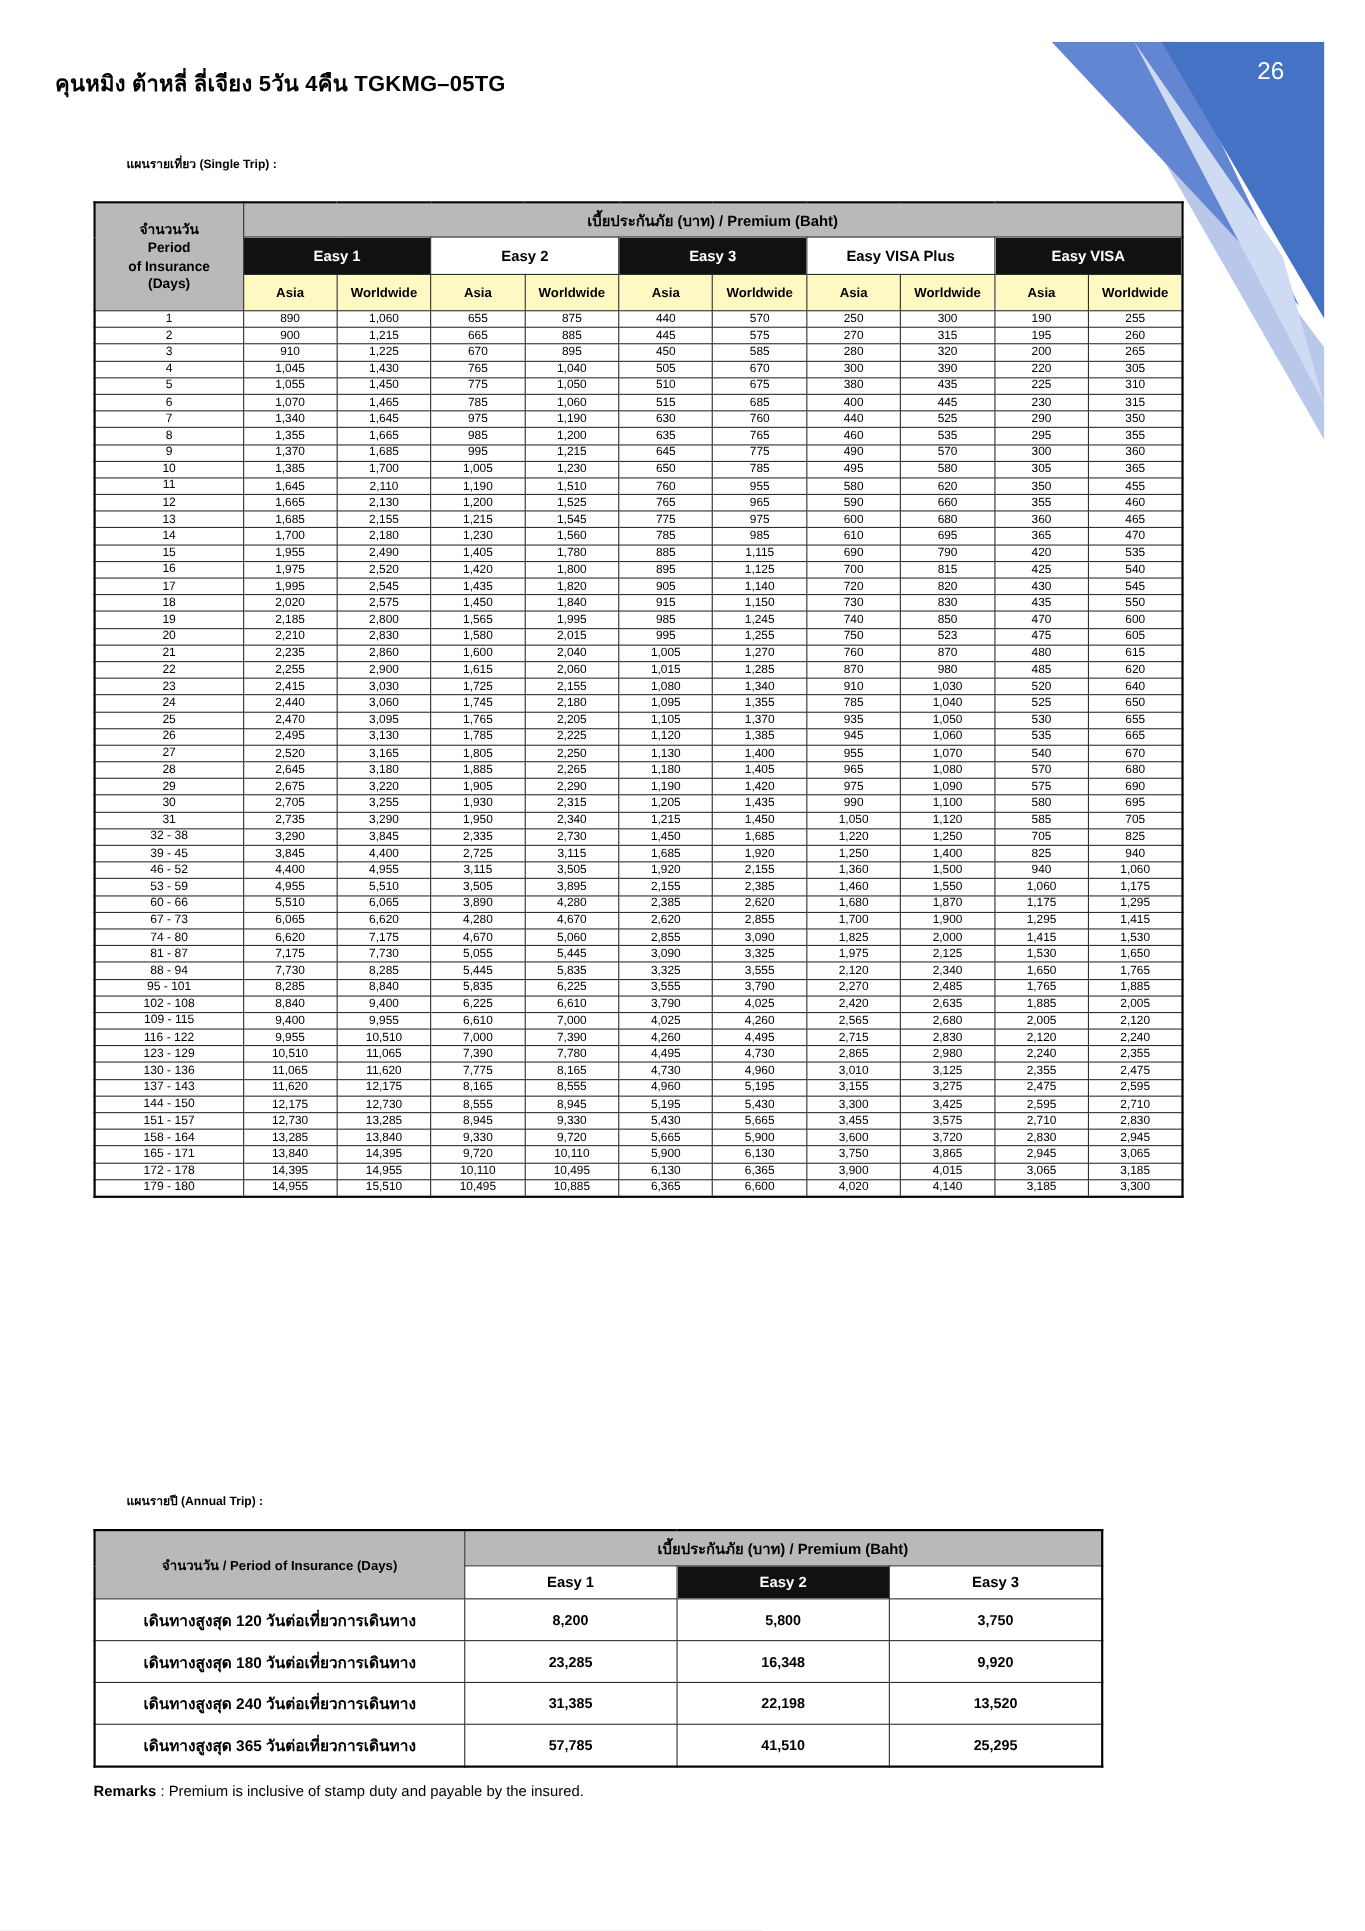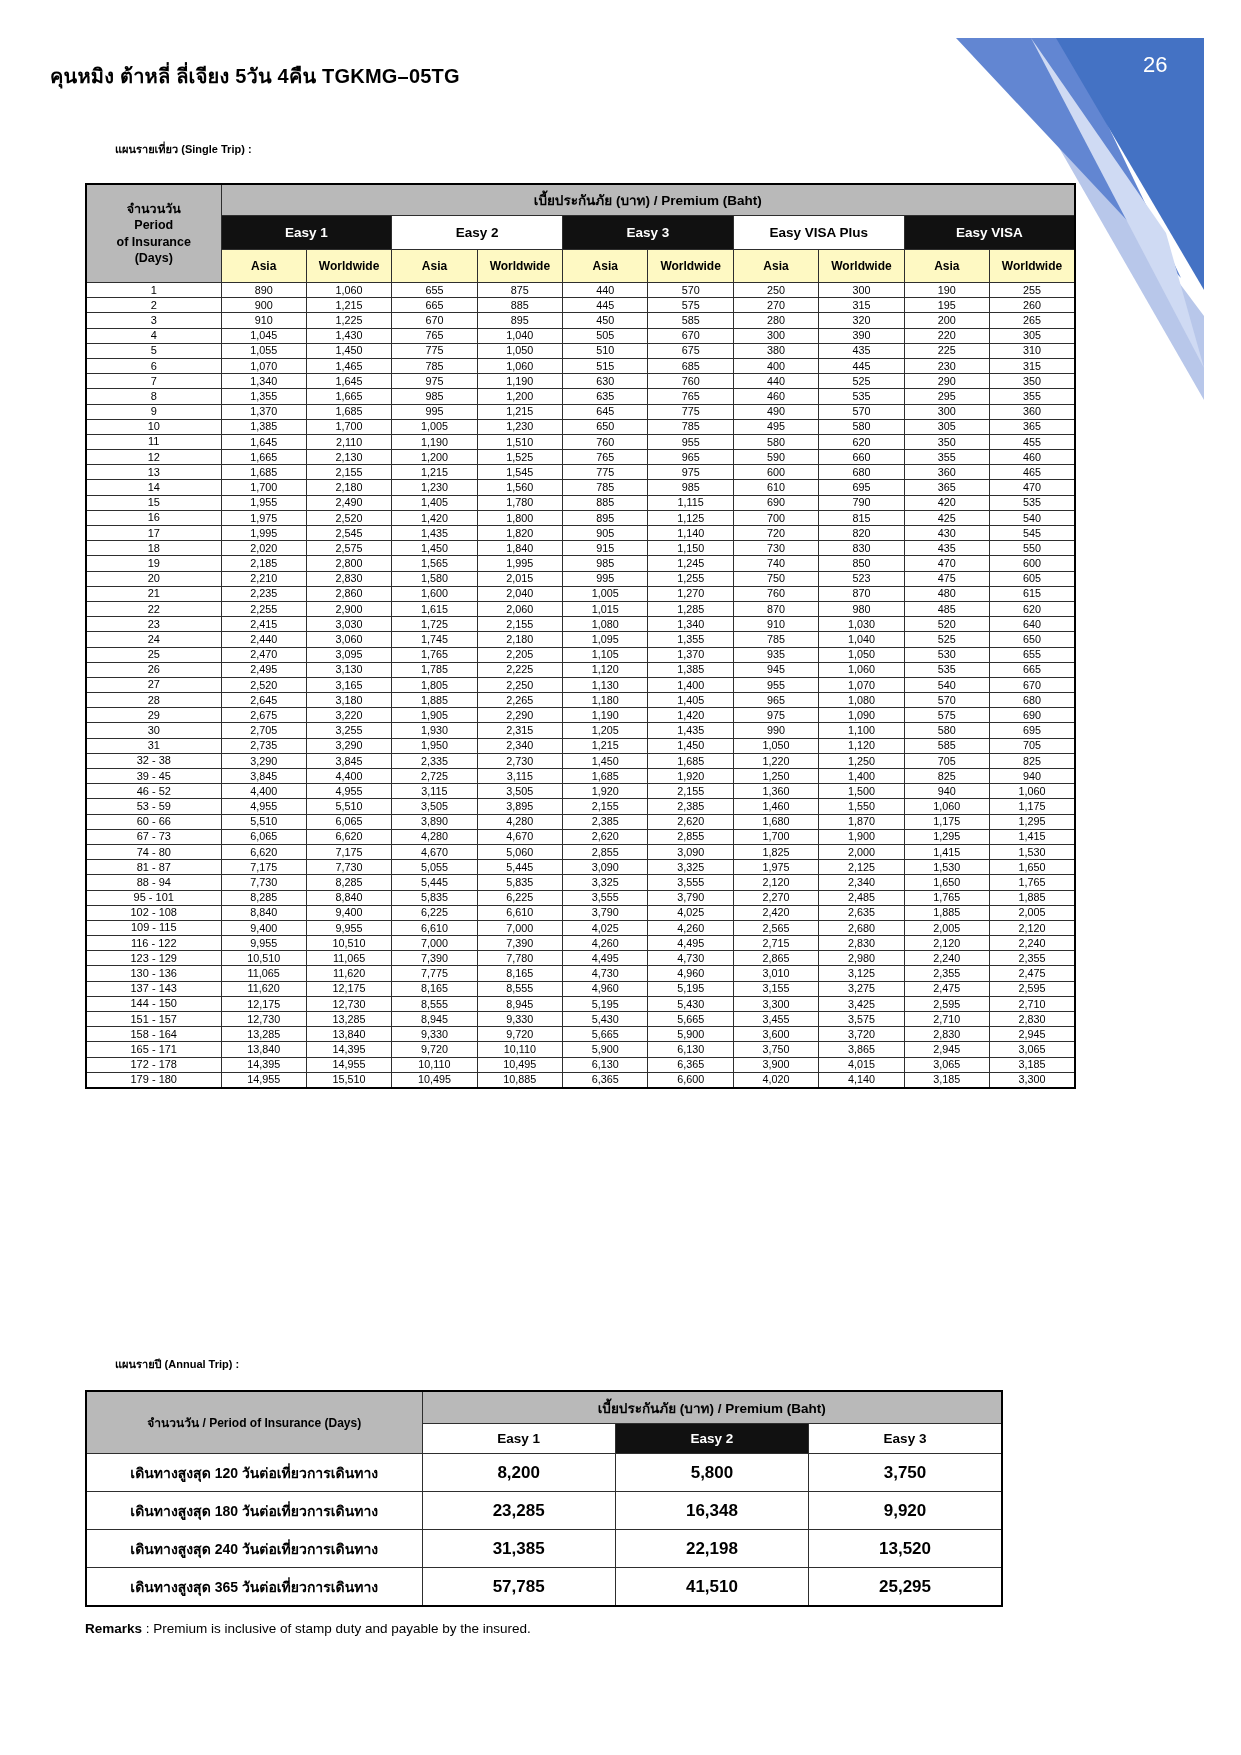--- a/index.html
+++ b/index.html
@@ -33,21 +33,21 @@
   table.single tbody td:first-child{font-size:11px;}
 
   
   table.annual{left:85px;top:1390px;width:916px;}
   table.annual col.a0{width:336px;}
   table.annual col.av{width:193.3px;}
   th.acorner{background:#b9b9b9;font-weight:700;font-size:12px;}
   th.apremium{background:#b9b9b9;font-weight:700;font-size:13.5px;height:31px;}
   table.annual thead tr.aplanrow th{font-weight:700;font-size:13.5px;height:29px;background:#fff;}
   table.annual thead tr.aplanrow th:nth-child(2){background:#111;color:#fff;}
-  table.annual tbody td{height:37px;font-size:17px;font-weight:700;}
+  table.annual tbody td{height:37px;font-size:13px;font-weight:700;}
   table.annual tbody td:first-child{text-align:center;padding-left:0;font-size:14px;}
 
   .remarks{position:absolute;left:85px;top:1618px;font-size:13.5px;line-height:1.6;}
   .remarks .th-line{font-weight:700;}
   .remarks b{font-weight:700;}
 </style>
 </head>
 <body>
 
 <div class="page">

